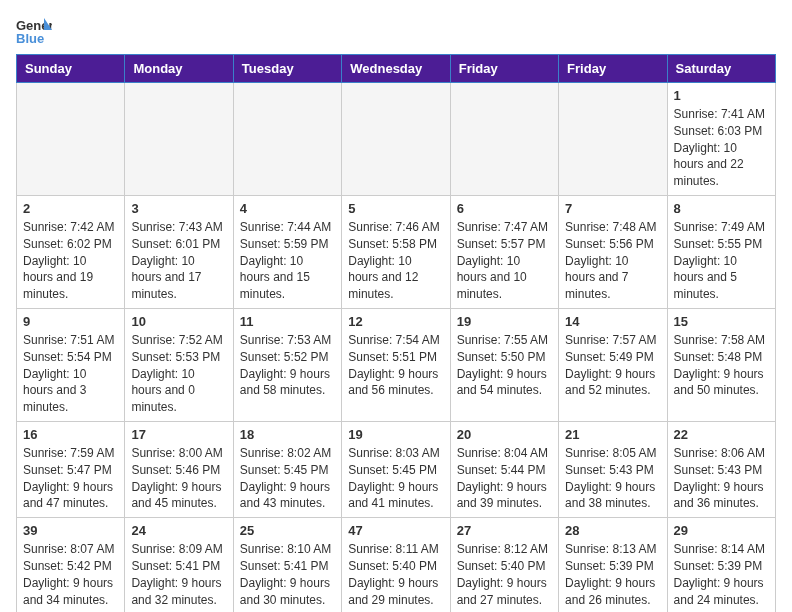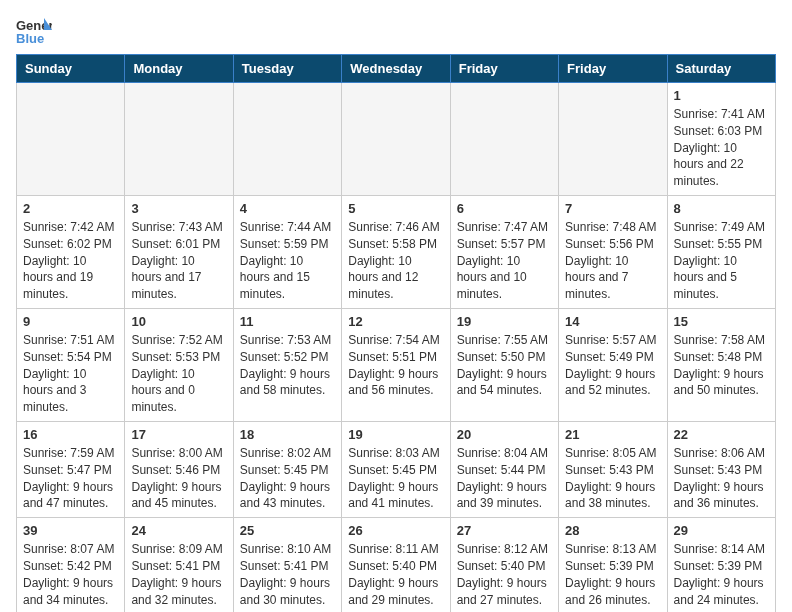--- a/index.html
+++ b/index.html
@@ -36,21 +36,21 @@
     .subtitle {
       font-size: 14px;
       color: #555;
     }
     .calendar {
       width: 100%;
       border-collapse: collapse;
       border: 1px solid #ccc;
     }
     .calendar th {
-      background-color: #0c4a6e;
+      background-color: #4c1d95;
       color: white;
       text-align: left;
       padding: 6px 8px;
       font-size: 13px;
       font-weight: bold;
       border: 1px solid #3a80c9;
     }
     .calendar td {
       border: 1px solid #ccc;
       vertical-align: top;
@@ -209,21 +209,21 @@
         </td>
         <td>
           <div class="day-number">19</div>
           <div class="day-info">Sunrise: 7:55 AM
 Sunset: 5:50 PM
 Daylight: 9 hours
 and 54 minutes.</div>
         </td>
         <td>
           <div class="day-number">14</div>
-          <div class="day-info">Sunrise: 5:57 AM
+          <div class="day-info">Sunrise: 7:57 AM
 Sunset: 5:49 PM
 Daylight: 9 hours
 and 52 minutes.</div>
         </td>
         <td>
           <div class="day-number">15</div>
           <div class="day-info">Sunrise: 7:58 AM
 Sunset: 5:48 PM
 Daylight: 9 hours
 and 50 minutes.</div>
@@ -296,21 +296,21 @@
 and 32 minutes.</div>
         </td>
         <td>
           <div class="day-number">25</div>
           <div class="day-info">Sunrise: 8:10 AM
 Sunset: 5:41 PM
 Daylight: 9 hours
 and 30 minutes.</div>
         </td>
         <td>
-          <div class="day-number">26</div>
+          <div class="day-number">47</div>
           <div class="day-info">Sunrise: 8:11 AM
 Sunset: 5:40 PM
 Daylight: 9 hours
 and 29 minutes.</div>
         </td>
         <td>
           <div class="day-number">27</div>
           <div class="day-info">Sunrise: 8:12 AM
 Sunset: 5:40 PM
 Daylight: 9 hours

